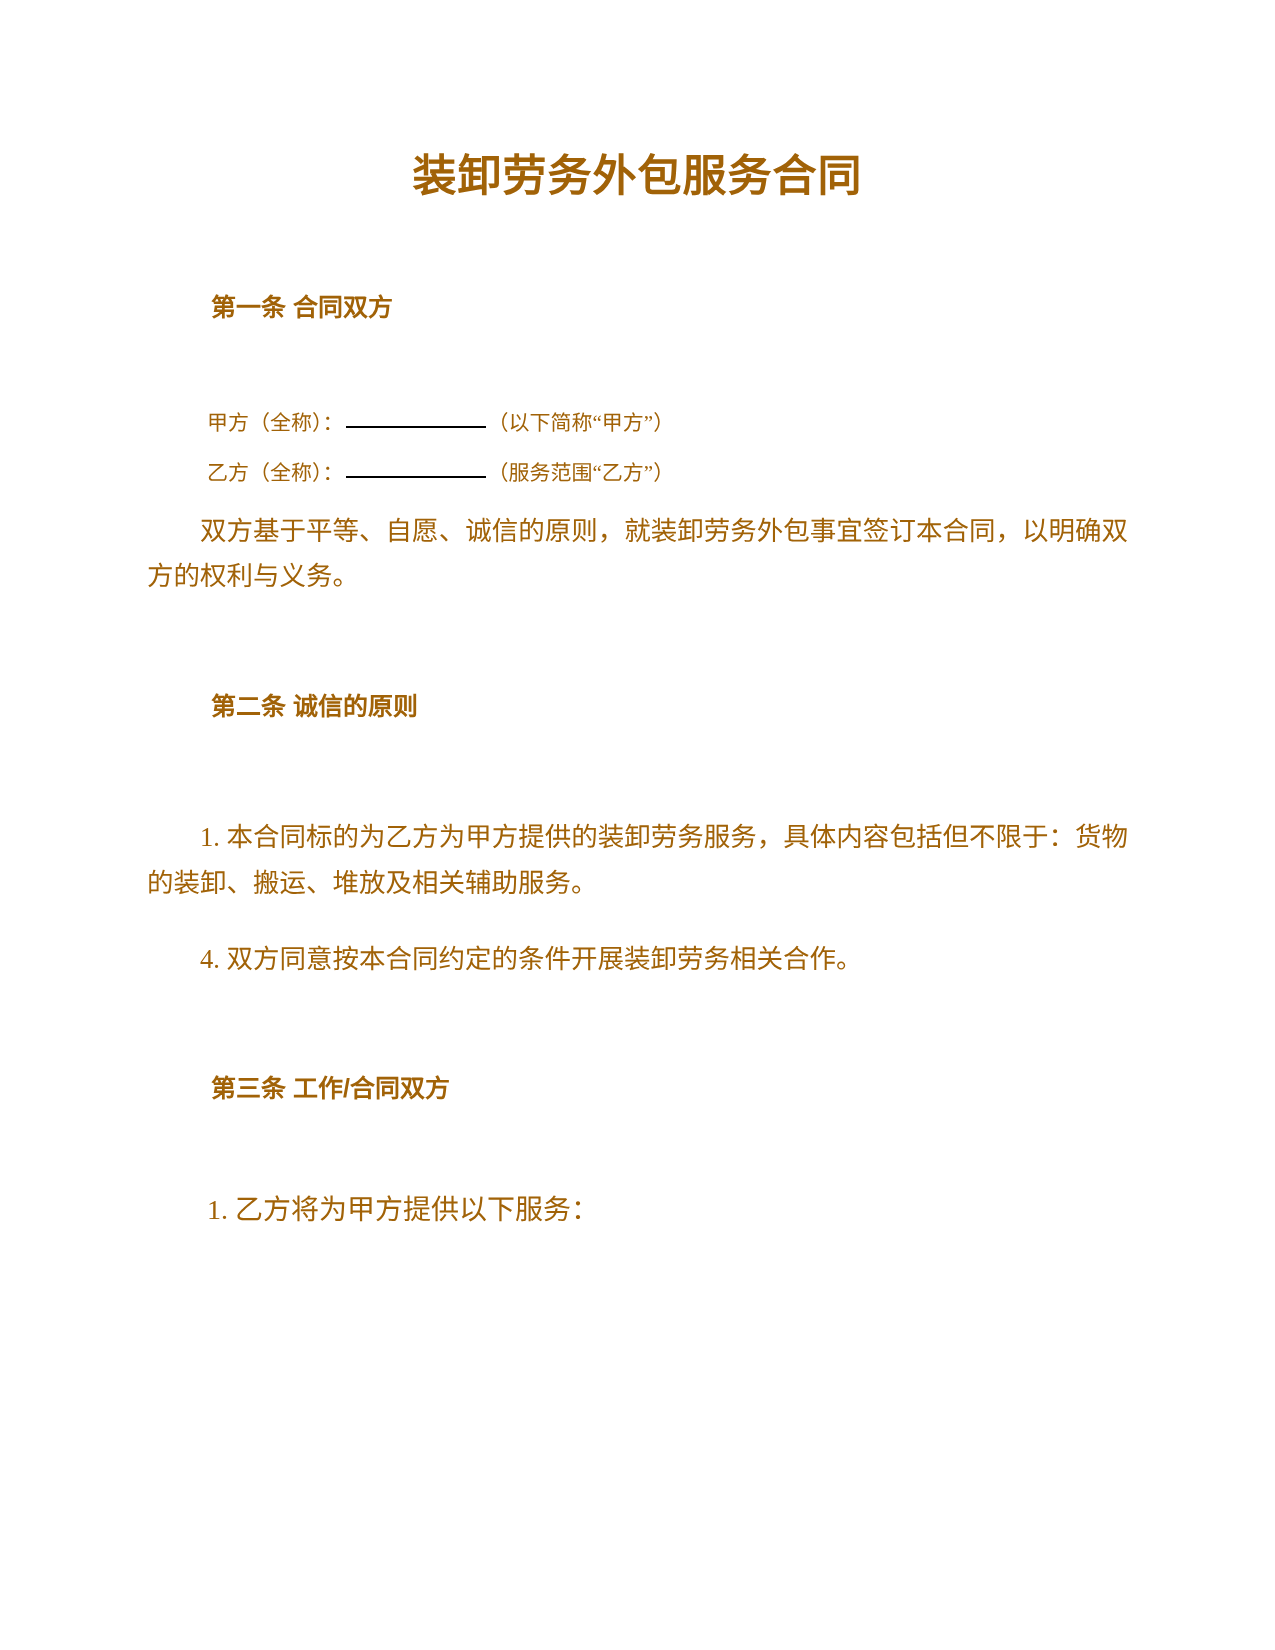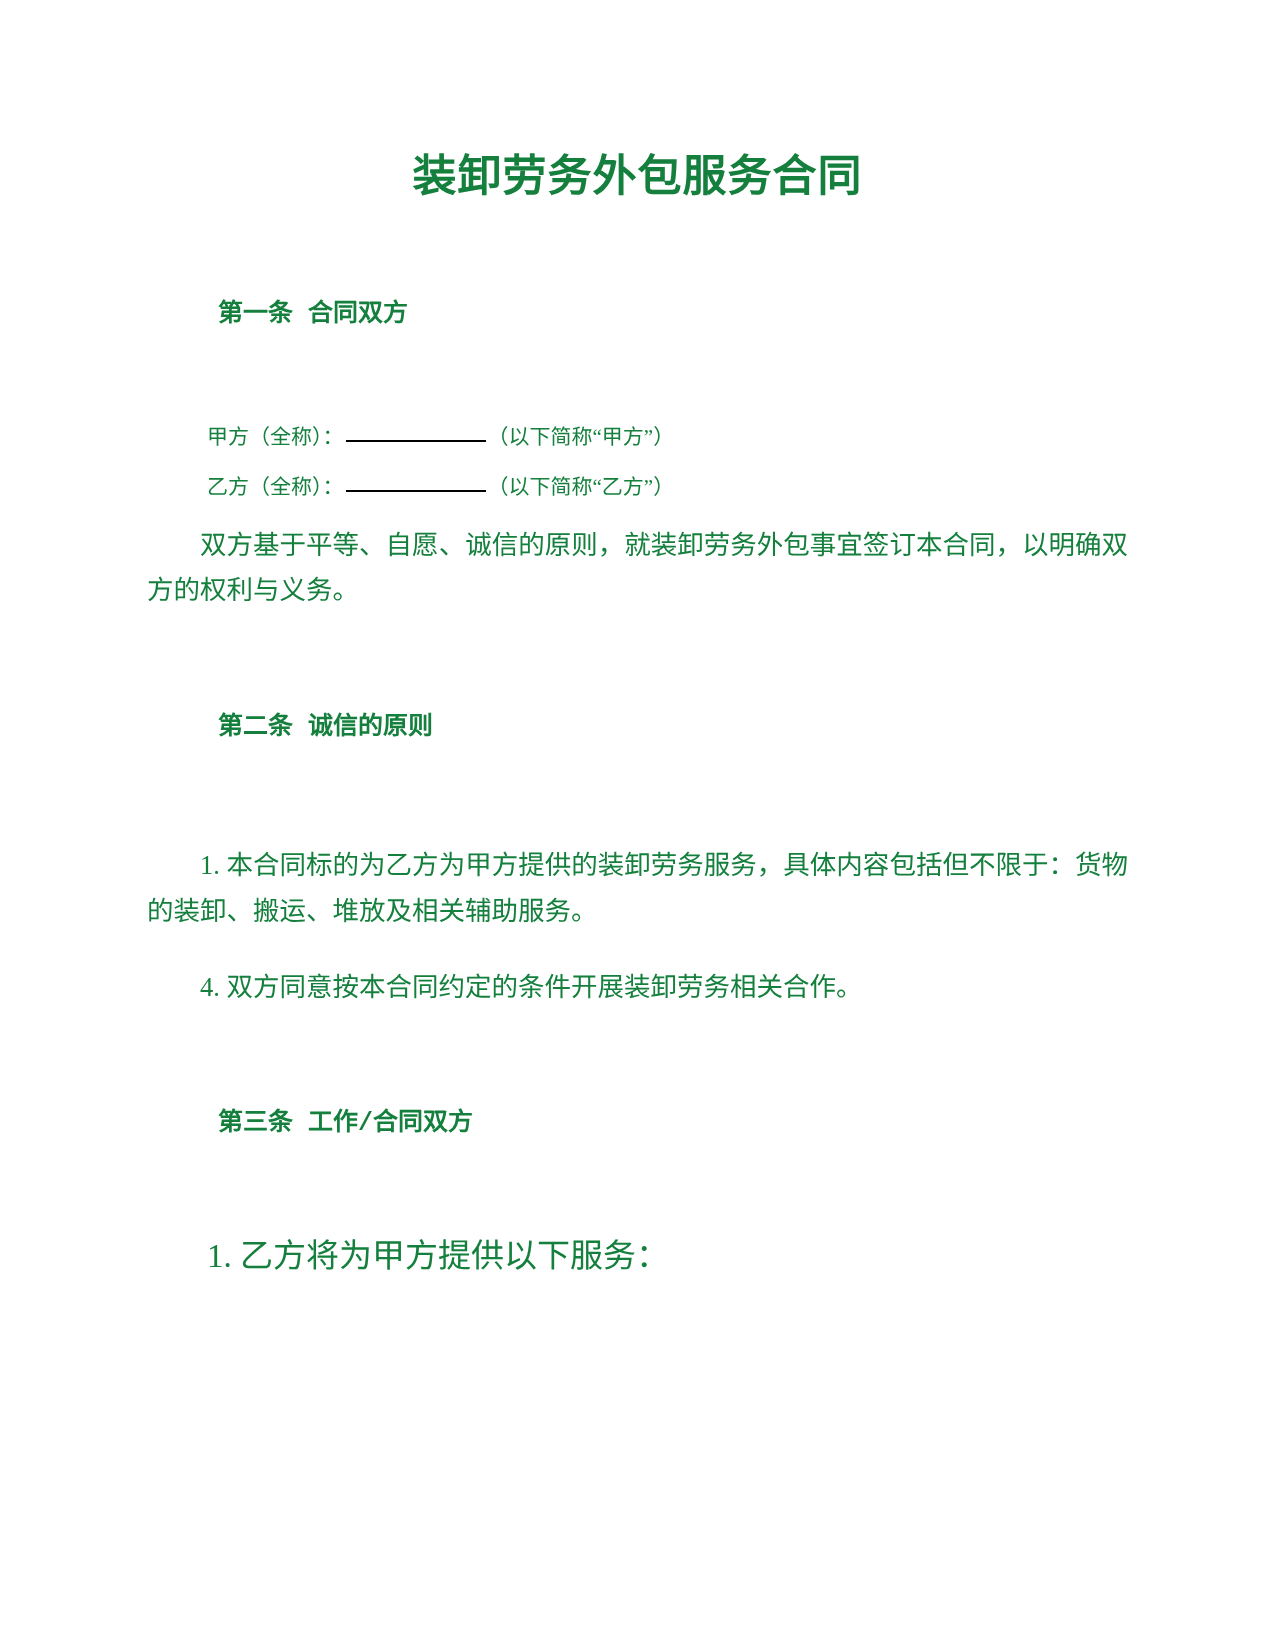--- a/index.html
+++ b/index.html
@@ -9,38 +9,38 @@
   }
   .page {
     position: relative;
     width: 1275px;
     height: 1650px;
     margin: 0 auto;
     background: #ffffff;
     box-sizing: border-box;
     padding: 118px 135px 0 135px;
     font-family: "Liberation Serif", "DejaVu Serif", serif;
-    color: #15803d;
+    color: #a16207;
     overflow: hidden;
   }
   .doc-title {
     font-family: "Liberation Sans", "DejaVu Sans", sans-serif;
     font-weight: bold;
     font-size: 44px;
     line-height: 1.25;
     text-align: center;
     letter-spacing: 1px;
     margin: 30px 0 0 0;
   }
   .section-heading {
-    font-family: Liberation Mono, monospace;
+    font-family: Liberation Sans, sans-serif;
     font-weight: bold;
     font-size: 25px;
     line-height: 1.5;
-    margin: 11px;
+    margin: 4px;
     padding-left: 72px;
   }
   .gap-after-title { height: 82px; }
   .gap-heading-body { height: 74px; }
   .gap-body-heading { height: 72px; }
 
   .para {
     font-size: 26.5px;
     line-height: 1.72;
     margin: 12px;
@@ -58,21 +58,21 @@
     white-space: nowrap;
   }
   .blank-fill {
     display: inline-block;
     width: 140px;
     border-bottom: 2px solid #000;
     vertical-align: 2px;
     margin: 0 2px;
   }
   .list-item {
-    font-size: 33px;
+    font-size: 28px;
     line-height: 1.72;
     margin: 0;
     padding-left: 72px;
   }
   .list-item.dash {
     padding-left: 70px;
   }
   .sp-6 { height: 6px; }
   .sp-14 { height: 14px; }
   .sp-22 { height: 22px; }
@@ -90,21 +90,21 @@
 
   <div class="gap-heading-body"></div>
 
   <p class="party-line">
     <span>甲方（全称）：</span><span class="blank-fill"></span><span>（以下简称“甲方”）</span>
   </p>
 
   <div class="sp-14"></div>
 
   <p class="party-line">
-    <span>乙方（全称）：</span><span class="blank-fill"></span><span>（以下简称“乙方”）</span>
+    <span>乙方（全称）：</span><span class="blank-fill"></span><span>（服务范围“乙方”）</span>
   </p>
 
   <div class="sp-6"></div>
 
   <p class="para indent">双方基于平等、自愿、诚信的原则，就装卸劳务外包事宜签订本合同，以明确双方的权利与义务。</p>
 
   <div class="gap-body-heading"></div>
 
   <h2 class="section-heading">第二条 诚信的原则</h2>
 

